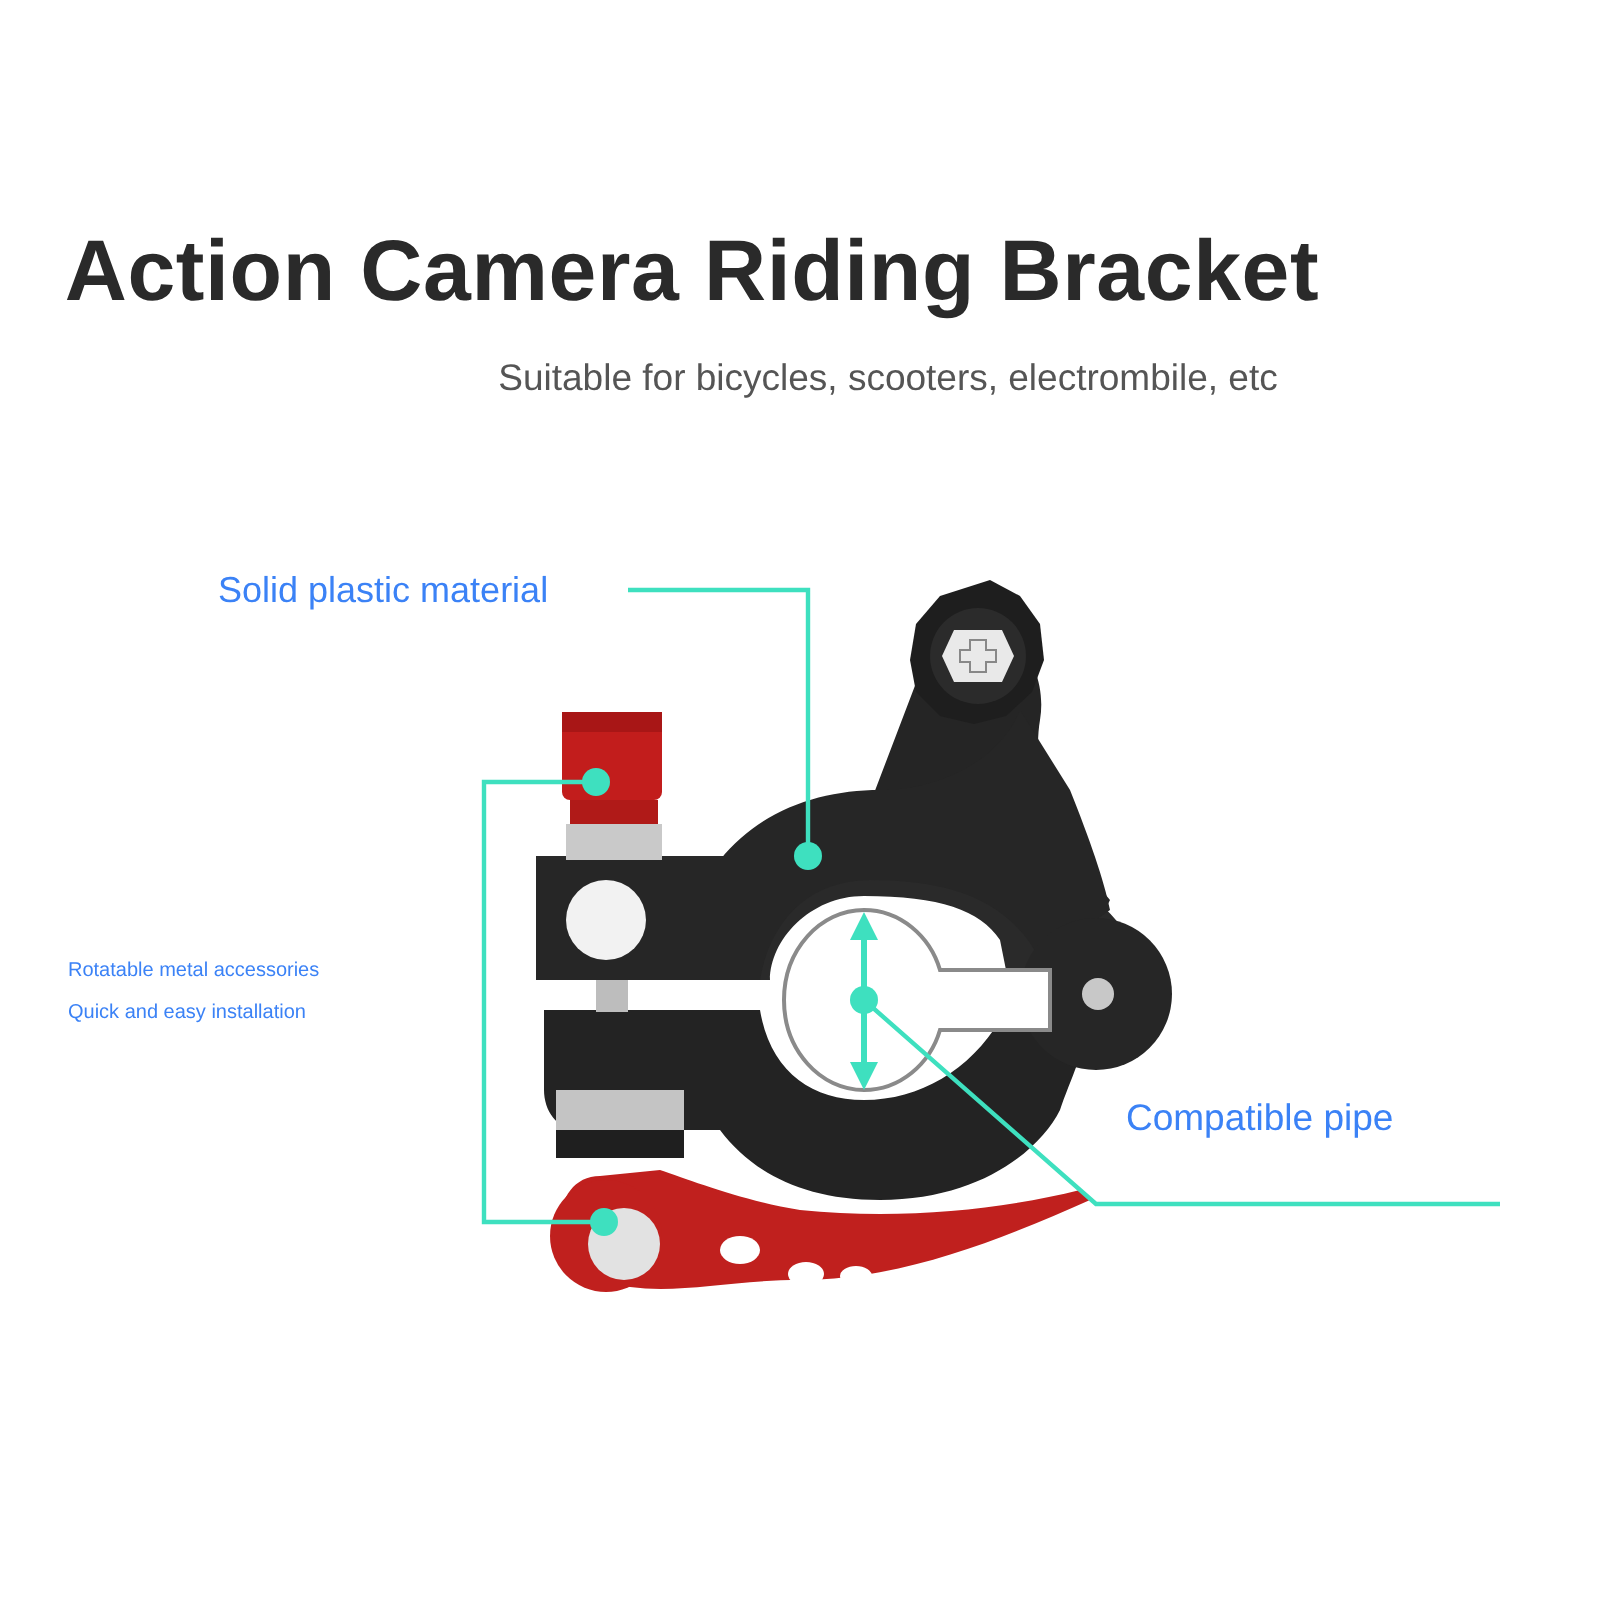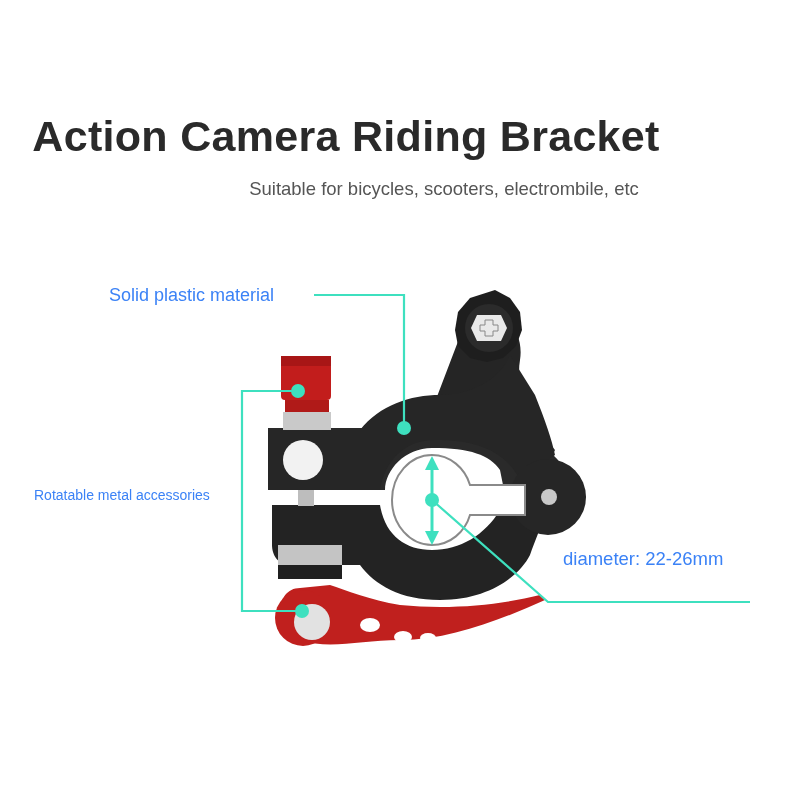--- a/index.html
+++ b/index.html
@@ -1,21 +1,21 @@
 <!DOCTYPE html>
 <html><head>
 <meta charset="utf-8">
 <style>
   html,body{margin:0;padding:0;background:#fff;}
   body{width:800px;height:800px;position:relative;overflow:hidden;font-family:"Liberation Sans","DejaVu Sans",sans-serif;}
   .title{position:absolute;left:0;top:112px;width:692px;text-align:center;font-size:43px;font-weight:bold;color:#2a2a2a;letter-spacing:0.3px;}
   .subtitle{position:absolute;left:0;top:178px;width:800px;text-align:center;font-size:18.5px;color:#555;margin-left:44px;}
   .label{position:absolute;color:#3b82f6;}
   .l1{left:109px;top:285px;font-size:18px;}
-  .l2{left:34px;top:485px;font-size:14px;line-height:21px;}
+  .l2{left:34px;top:475px;font-size:10px;line-height:21px;}
   .l3{left:563px;top:546px;font-size:18.5px;line-height:26px;}
   svg.art{position:absolute;left:0;top:0;}
 </style>
 </head>
 <body>
 
 <div class="title">Action Camera Riding Bracket</div>
 <div class="subtitle">Suitable for bicycles, scooters, electrombile, etc</div>
 
 <svg class="art" width="800" height="800" viewBox="0 0 800 800">
@@ -77,16 +77,17 @@
     <polygon points="432,456 425,470 439,470"></polygon>
     <polygon points="432,545 425,531 439,531"></polygon>
   </g>
 </svg>
 
 <div class="label l1">
   <span>Solid plastic material</span>
 </div>
 <div class="label l2">
   <div>Rotatable metal accessories</div>
+  <div>Quick and easy installation</div>
 </div>
 <div class="label l3">
-  <div>diameter: 22-26mm</div>
+  <div>Compatible pipe</div>
 </div>
 
 </body></html>

